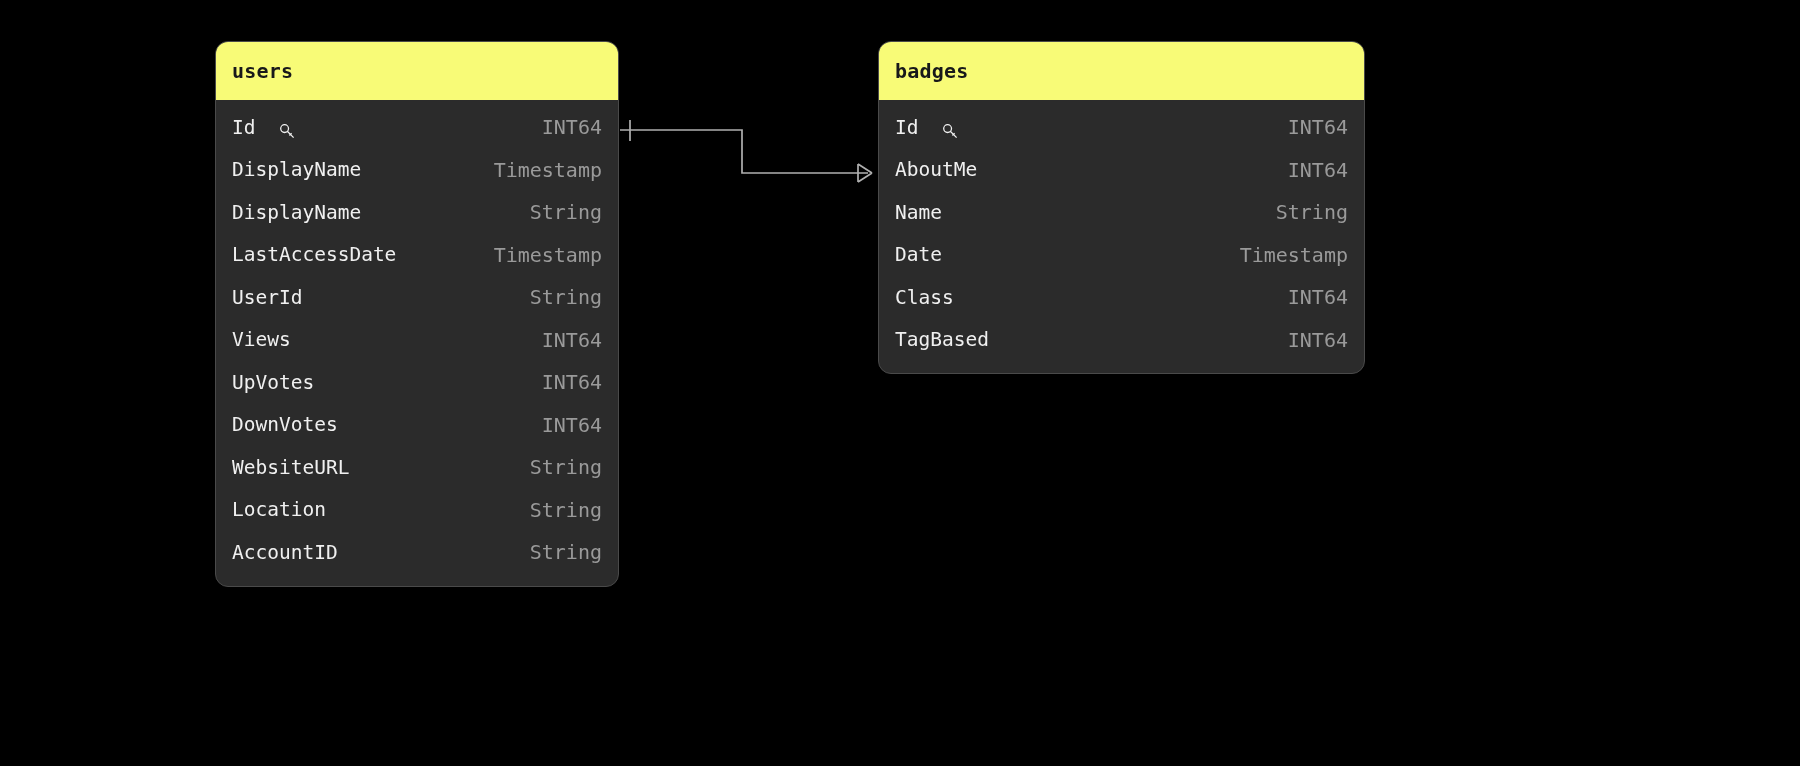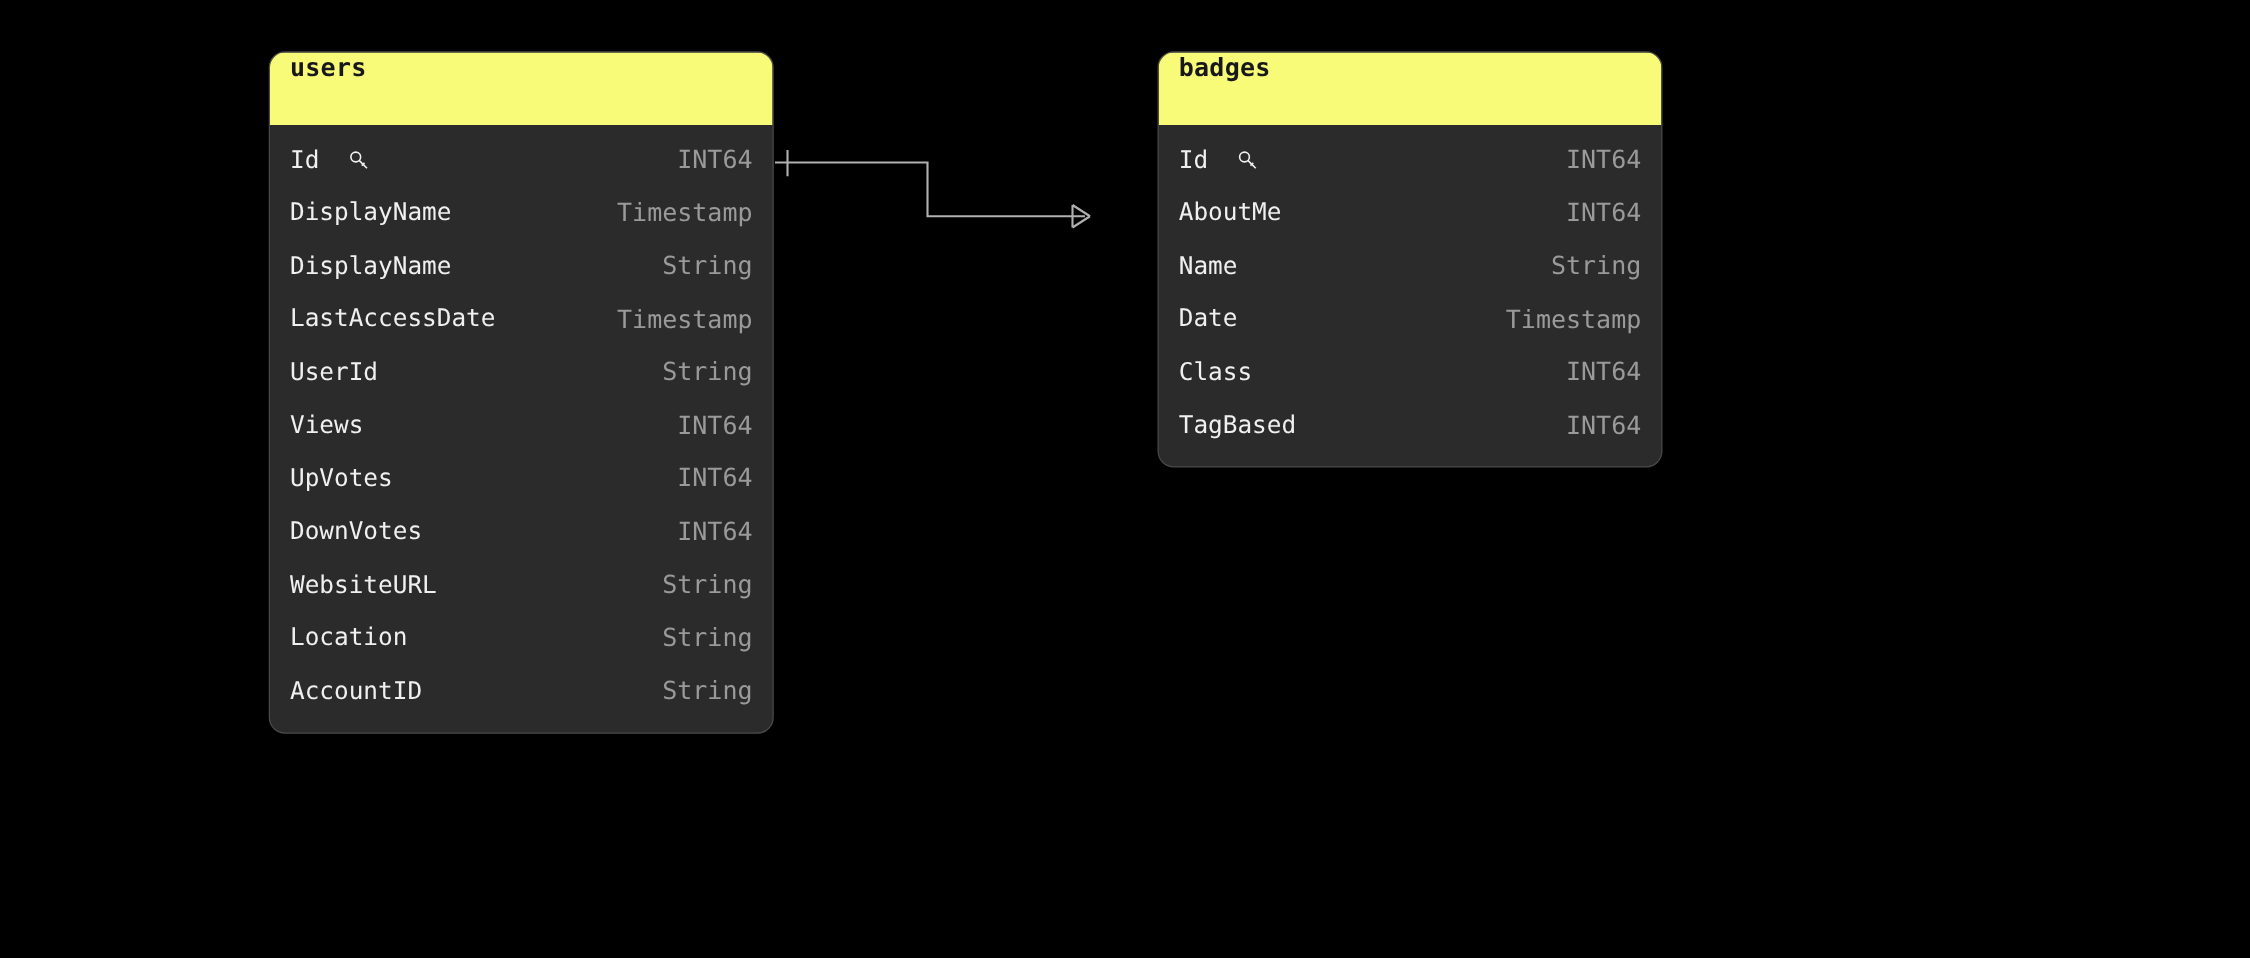--- a/index.html
+++ b/index.html
@@ -45,40 +45,41 @@
 
   .entity-header {
     background: #f8fb77;
     color: #18181a;
     font-weight: bold;
     font-size: 20px;
     letter-spacing: 0.2px;
     padding: 0 16px;
     height: 58px;
     display: flex;
+    align-items: center;
   }
 
   .entity-body {
     padding: 6px 0 12px 0;
   }
 
   .field-row {
     display: flex;
     align-items: center;
     justify-content: space-between;
     height: 42.5px;
     padding: 0 16px;
     box-sizing: border-box;
   }
 
   .field-name {
     color: #f0f0f0;
     font-size: 19.5px;
     display: flex;
-    align-items: center;
+    align-items: flex-end;
     gap: 24px;
     white-space: nowrap;
   }
 
   .field-type {
     color: #9a9a9a;
     font-size: 20px;
     white-space: nowrap;
   }
 
@@ -88,21 +89,21 @@
     justify-content: center;
     width: 17px;
     height: 17px;
     position: relative;
     top: 1px;
   }
   .key-icon svg { display: block; overflow: visible; }
 
   
   #entity-users  { left: 215px; top: 41px;  width: 404px; }
-  #entity-badges { left: 926px; top: 41px;  width: 404px; }
+  #entity-badges { left: 878px; top: 41px;  width: 487px; }
 </style>
 </head>
 <body>
 
 <div id="canvas">
 
   <svg id="connector-layer" viewBox="0 0 1800 766" width="1800" height="766">
 
     <path d="M 620 130 L 742 130 L 742 173 L 868 173" fill="none" stroke="#b0b0b0" stroke-width="1.7"></path>
 

